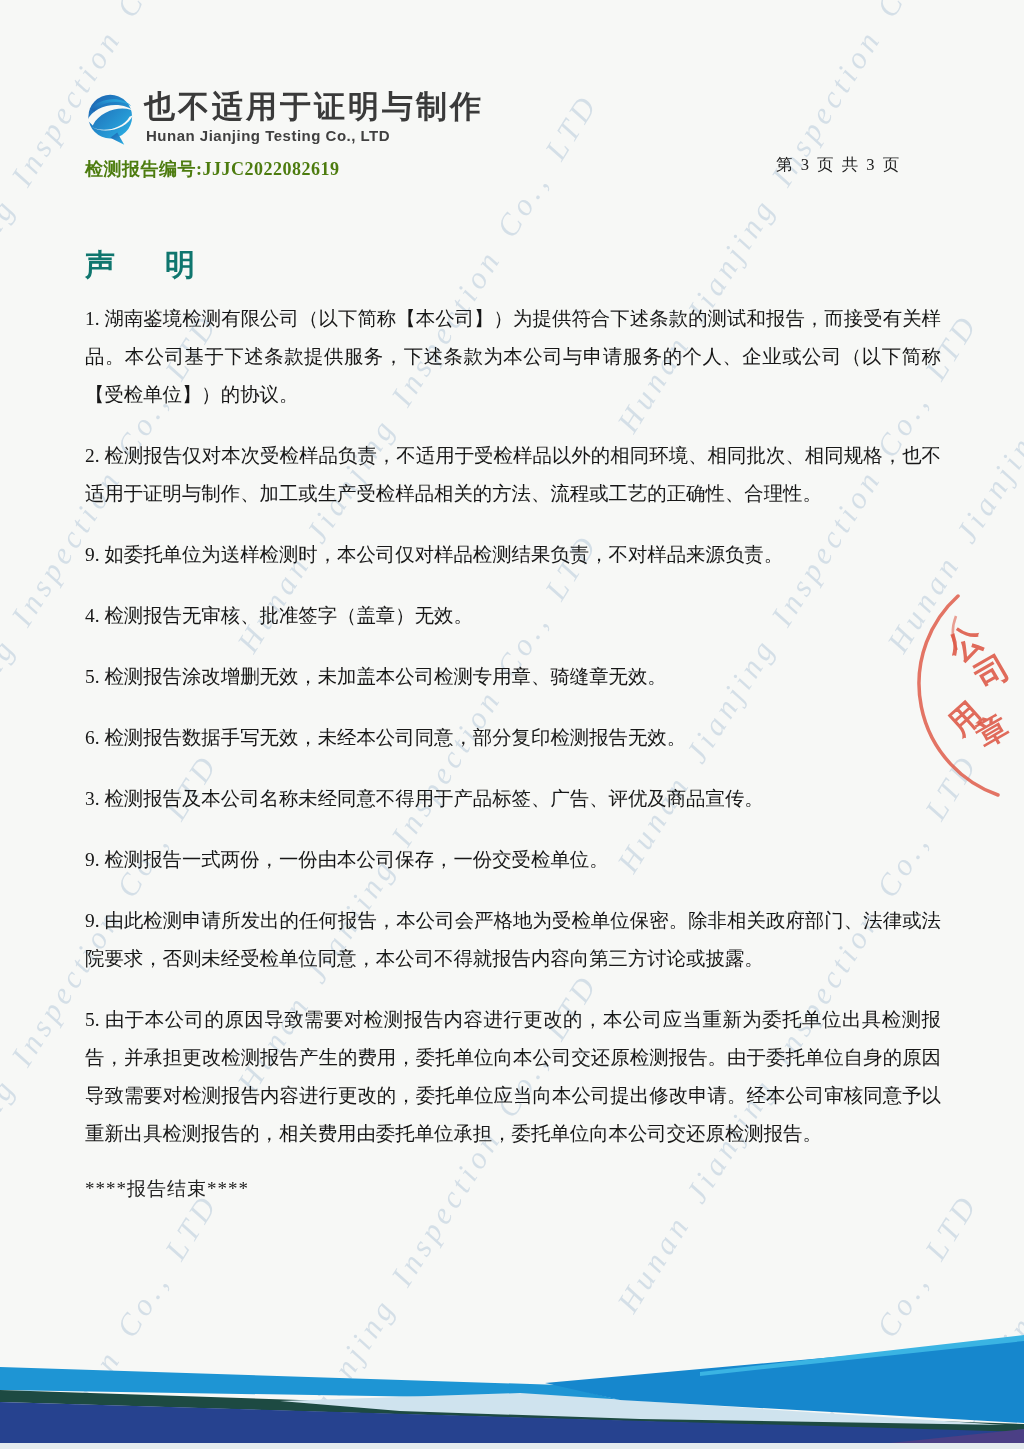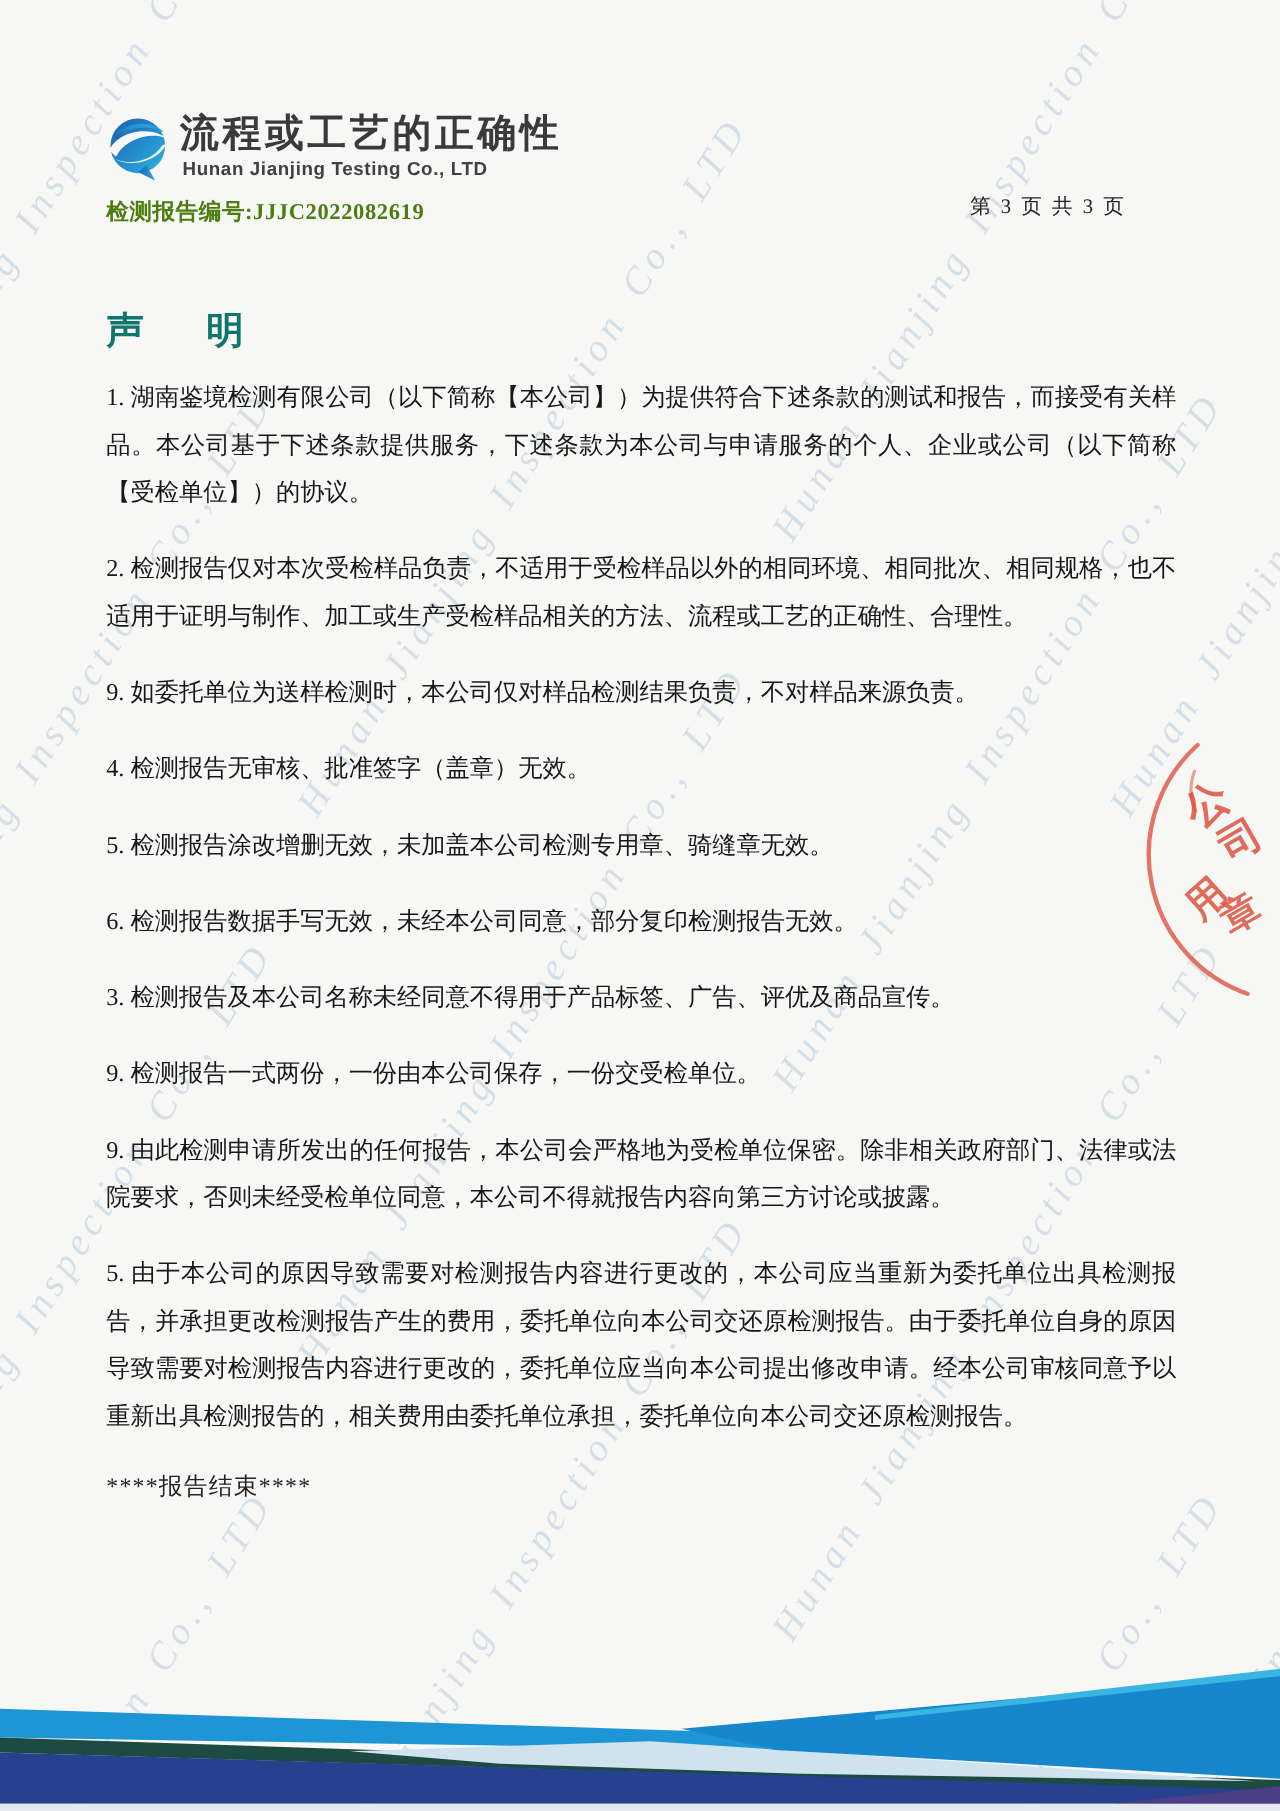--- a/index.html
+++ b/index.html
@@ -73,21 +73,21 @@
         <stop offset="0" stop-color="#2cb3e6"></stop>
         <stop offset="1" stop-color="#1b5fae"></stop>
       </linearGradient>
     </defs>
     <circle cx="30" cy="30" r="25" fill="url(#lg)"></circle>
     <path d="M4,34 C12,16 44,10 60,26 C50,16 20,20 10,40 Z" fill="#f7f8f6"></path>
     <path d="M8,22 C16,8 44,6 54,18 C42,10 20,12 12,24 Z" fill="url(#lg2)"></path>
     <path d="M56,28 C50,44 22,52 6,40 C20,50 44,44 52,30 Z" fill="#f7f8f6"></path>
     <path d="M38,48 L46,62 L30,54 Z" fill="url(#lg)"></path>
   </svg>
-  <div class="co-cn">流程或工艺的正确性</div>
+  <div class="co-cn">也不适用于证明与制作</div>
   <div class="co-en">Hunan Jianjing Testing Co., LTD</div>
   <div class="report-no">检测报告编号:JJJC2022082619</div>
   <div class="page-info">第 3 页 共 3 页</div>
 
   <main class="doc">
     <h1>声　明</h1>
     <p>1. 湖南鉴境检测有限公司（以下简称【本公司】）为提供符合下述条款的测试和报告，而接受有关样品。本公司基于下述条款提供服务，下述条款为本公司与申请服务的个人、企业或公司（以下简称【受检单位】）的协议。</p>
     <p>2. 检测报告仅对本次受检样品负责，不适用于受检样品以外的相同环境、相同批次、相同规格，也不适用于证明与制作、加工或生产受检样品相关的方法、流程或工艺的正确性、合理性。</p>
     <p>9. 如委托单位为送样检测时，本公司仅对样品检测结果负责，不对样品来源负责。</p>
     <p>4. 检测报告无审核、批准签字（盖章）无效。</p>

